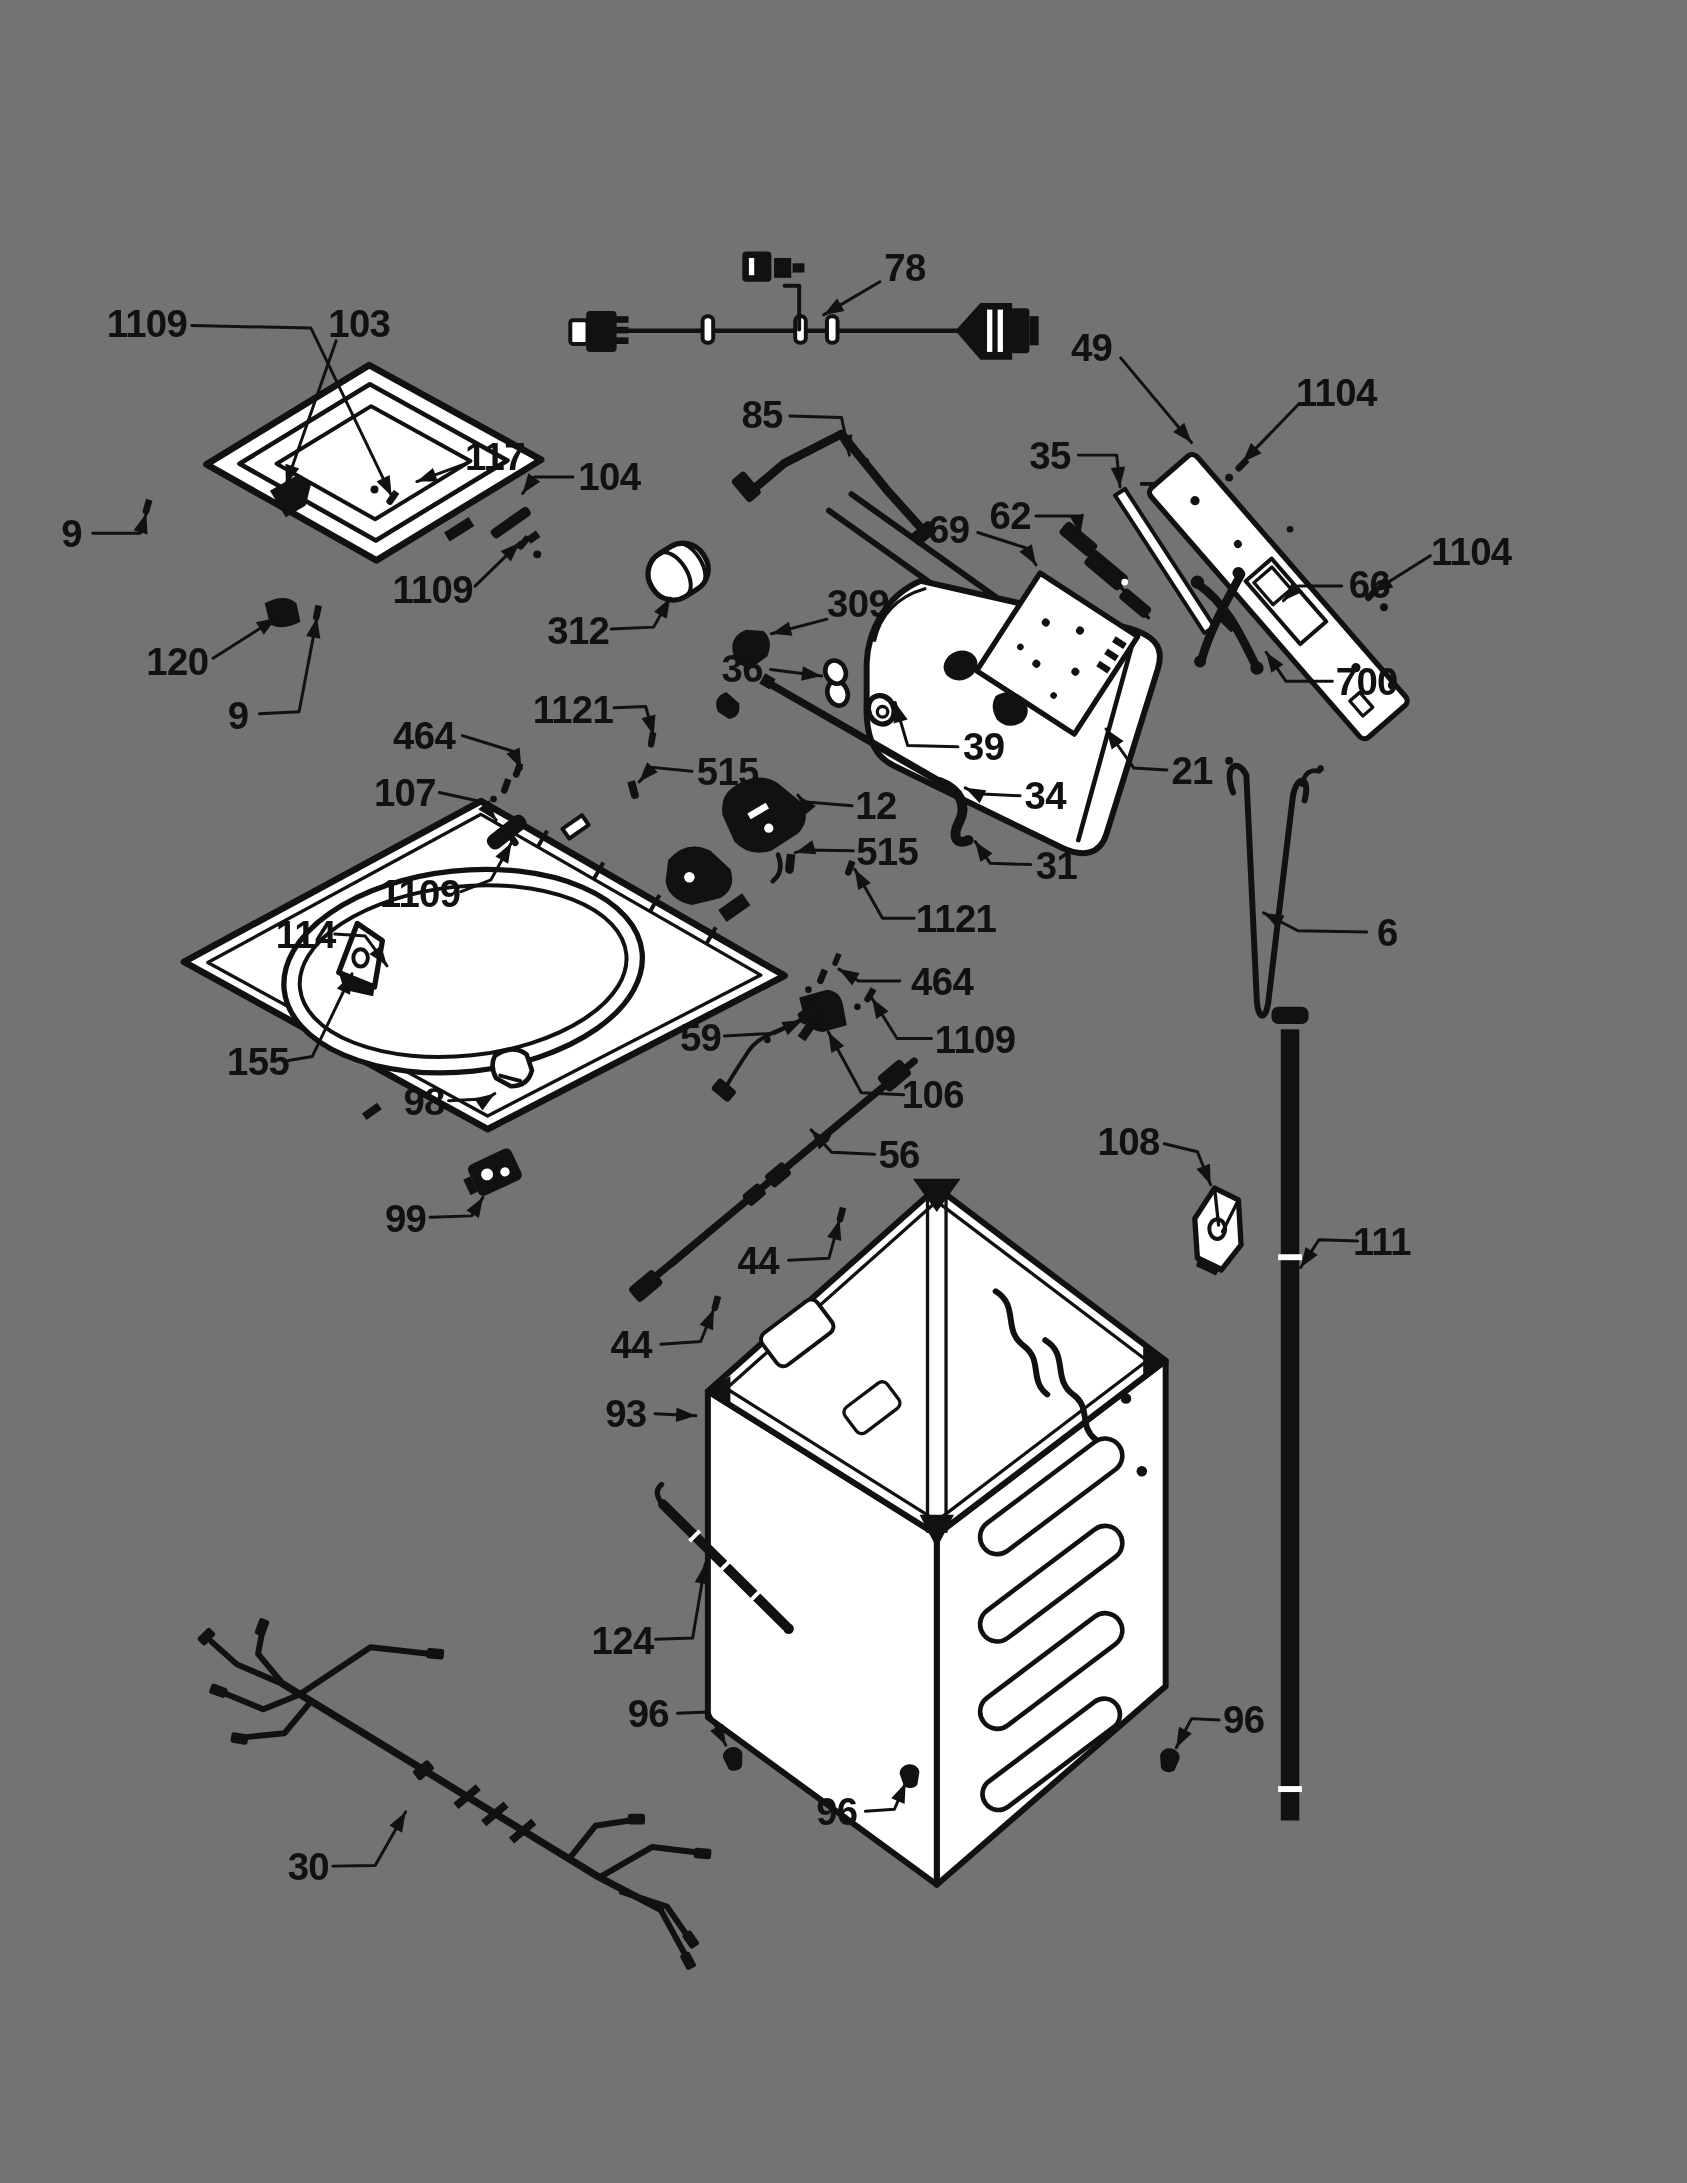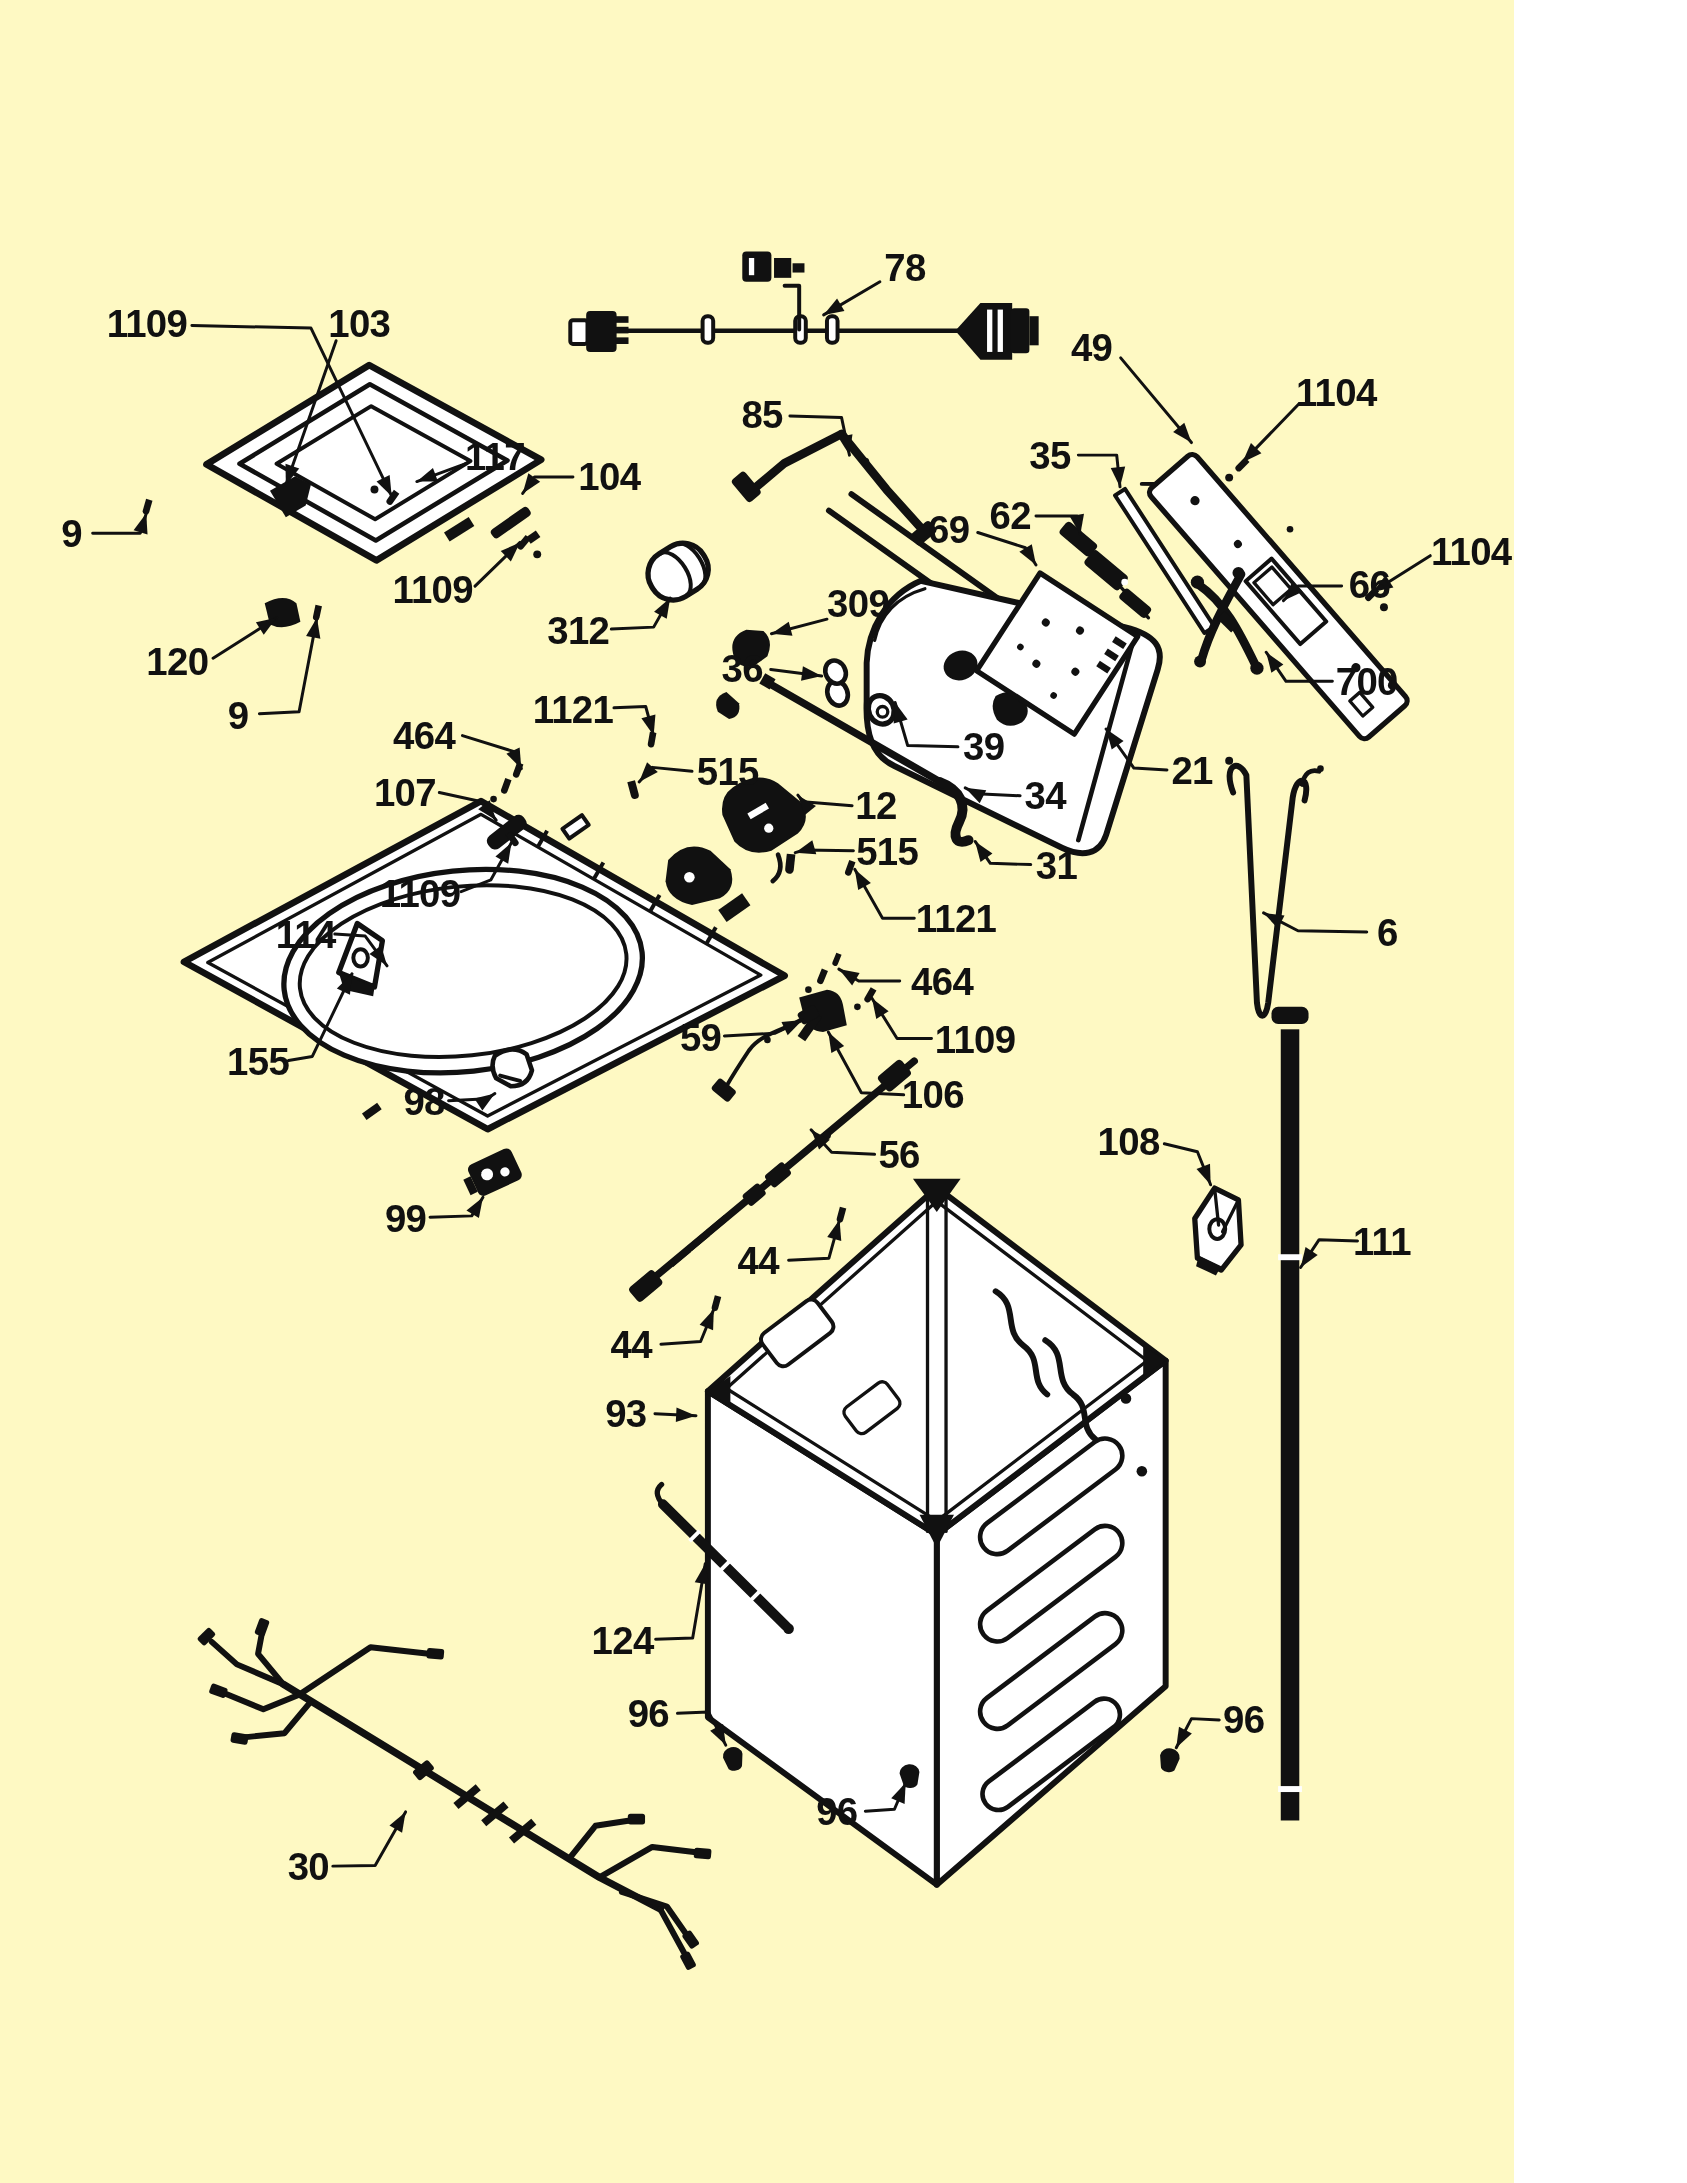--- a/index.html
+++ b/index.html
@@ -1,16 +1,16 @@
 <!DOCTYPE html>
 <html style="font-size:10.6px"><head>
 <meta charset="utf-8">
 <style>
   html,body{margin:0;padding:0;background:#fff;}
-  #page{position:relative;width:1514px;height:2183px;background:#fef9c3;overflow:hidden;
+  #page{position:relative;width:1687px;height:2183px;background:#737373;overflow:hidden;
         font-family:"Liberation Sans",sans-serif;}
   svg{display:block;}
   .part-label{font-family:"Liberation Sans",sans-serif;font-weight:600;font-size:58px;
               fill:#111;text-anchor:middle;dominant-baseline:central;letter-spacing:-1px;}
   .leader{fill:none;stroke:#111;stroke-width:4.5;stroke-linejoin:round;stroke-linecap:round;}
   .arrow{fill:#111;stroke:none;}
   .w{fill:#fff}.b{fill:#111}.n{fill:none}
   .s4,.s5,.s6,.s7,.s8,.s9,.s10,.s11,.s13,.s15{stroke:#111;stroke-linejoin:round;stroke-linecap:round;}.s5{stroke-width:5}.s6{stroke-width:6}.s7{stroke-width:7}.s8{stroke-width:8}
   .s9{stroke-width:9}.s10{stroke-width:10}.s11{stroke-width:11}.s13{stroke-width:13}.s15{stroke-width:15}
 </style>

